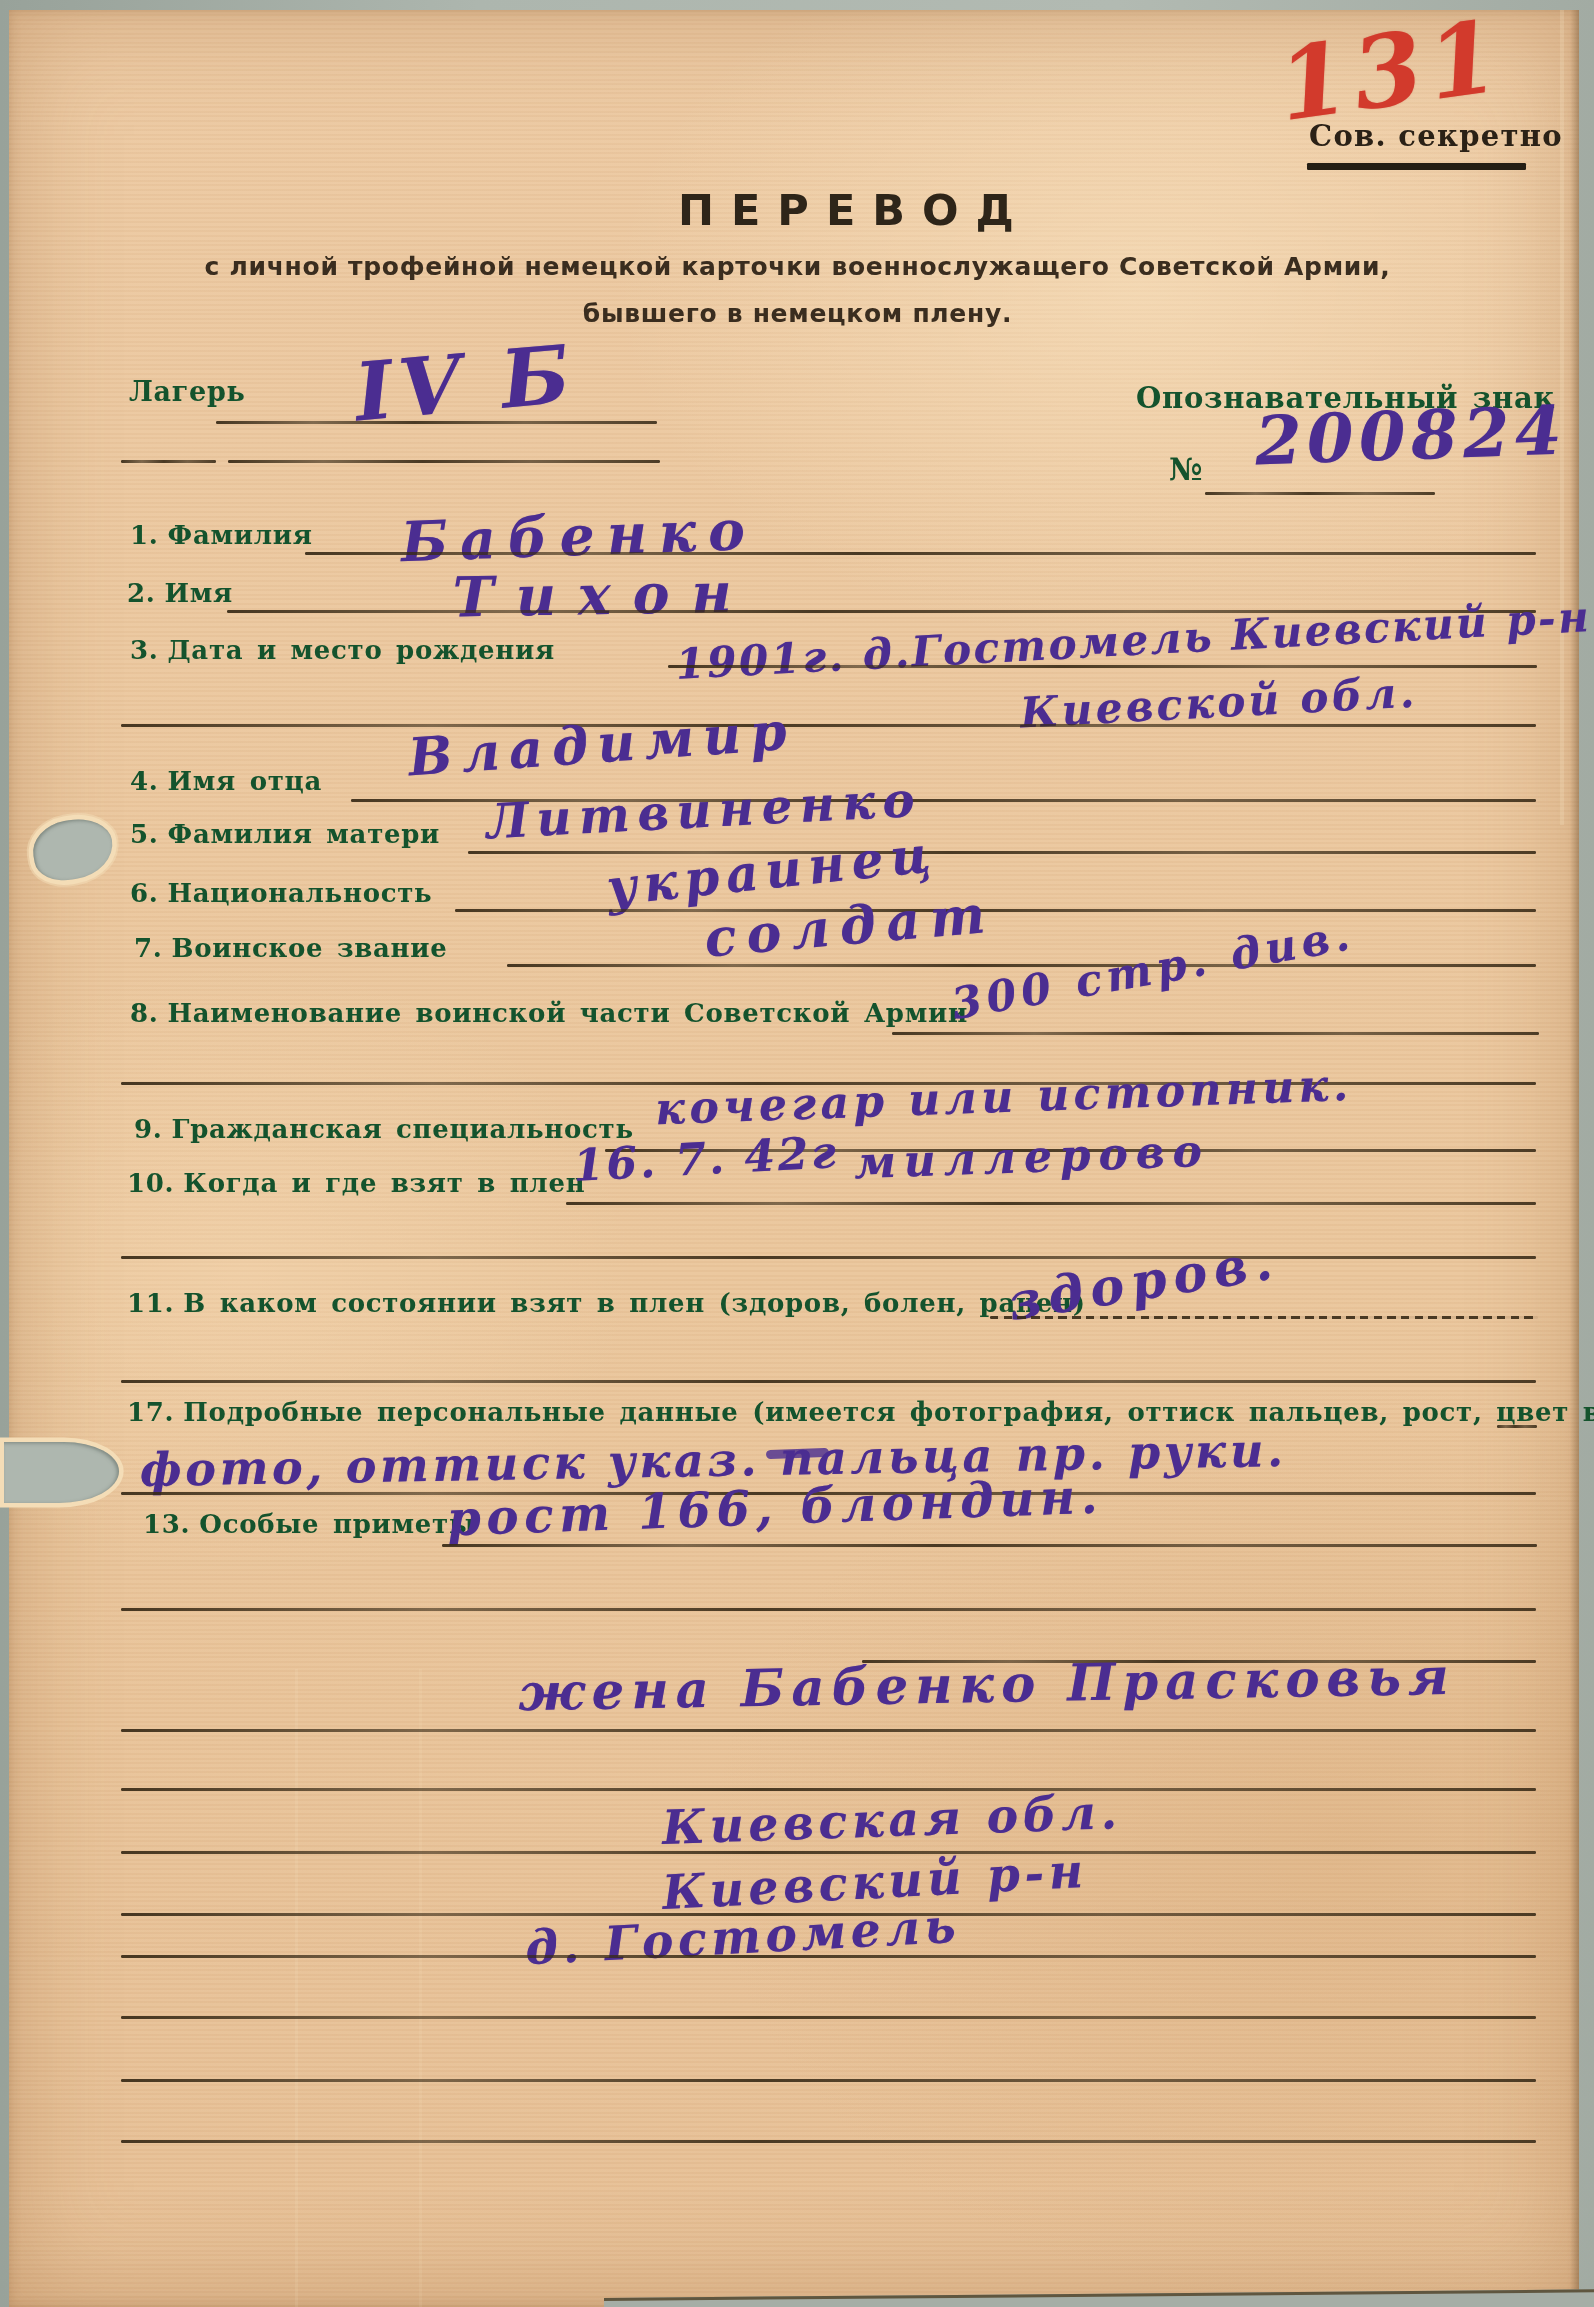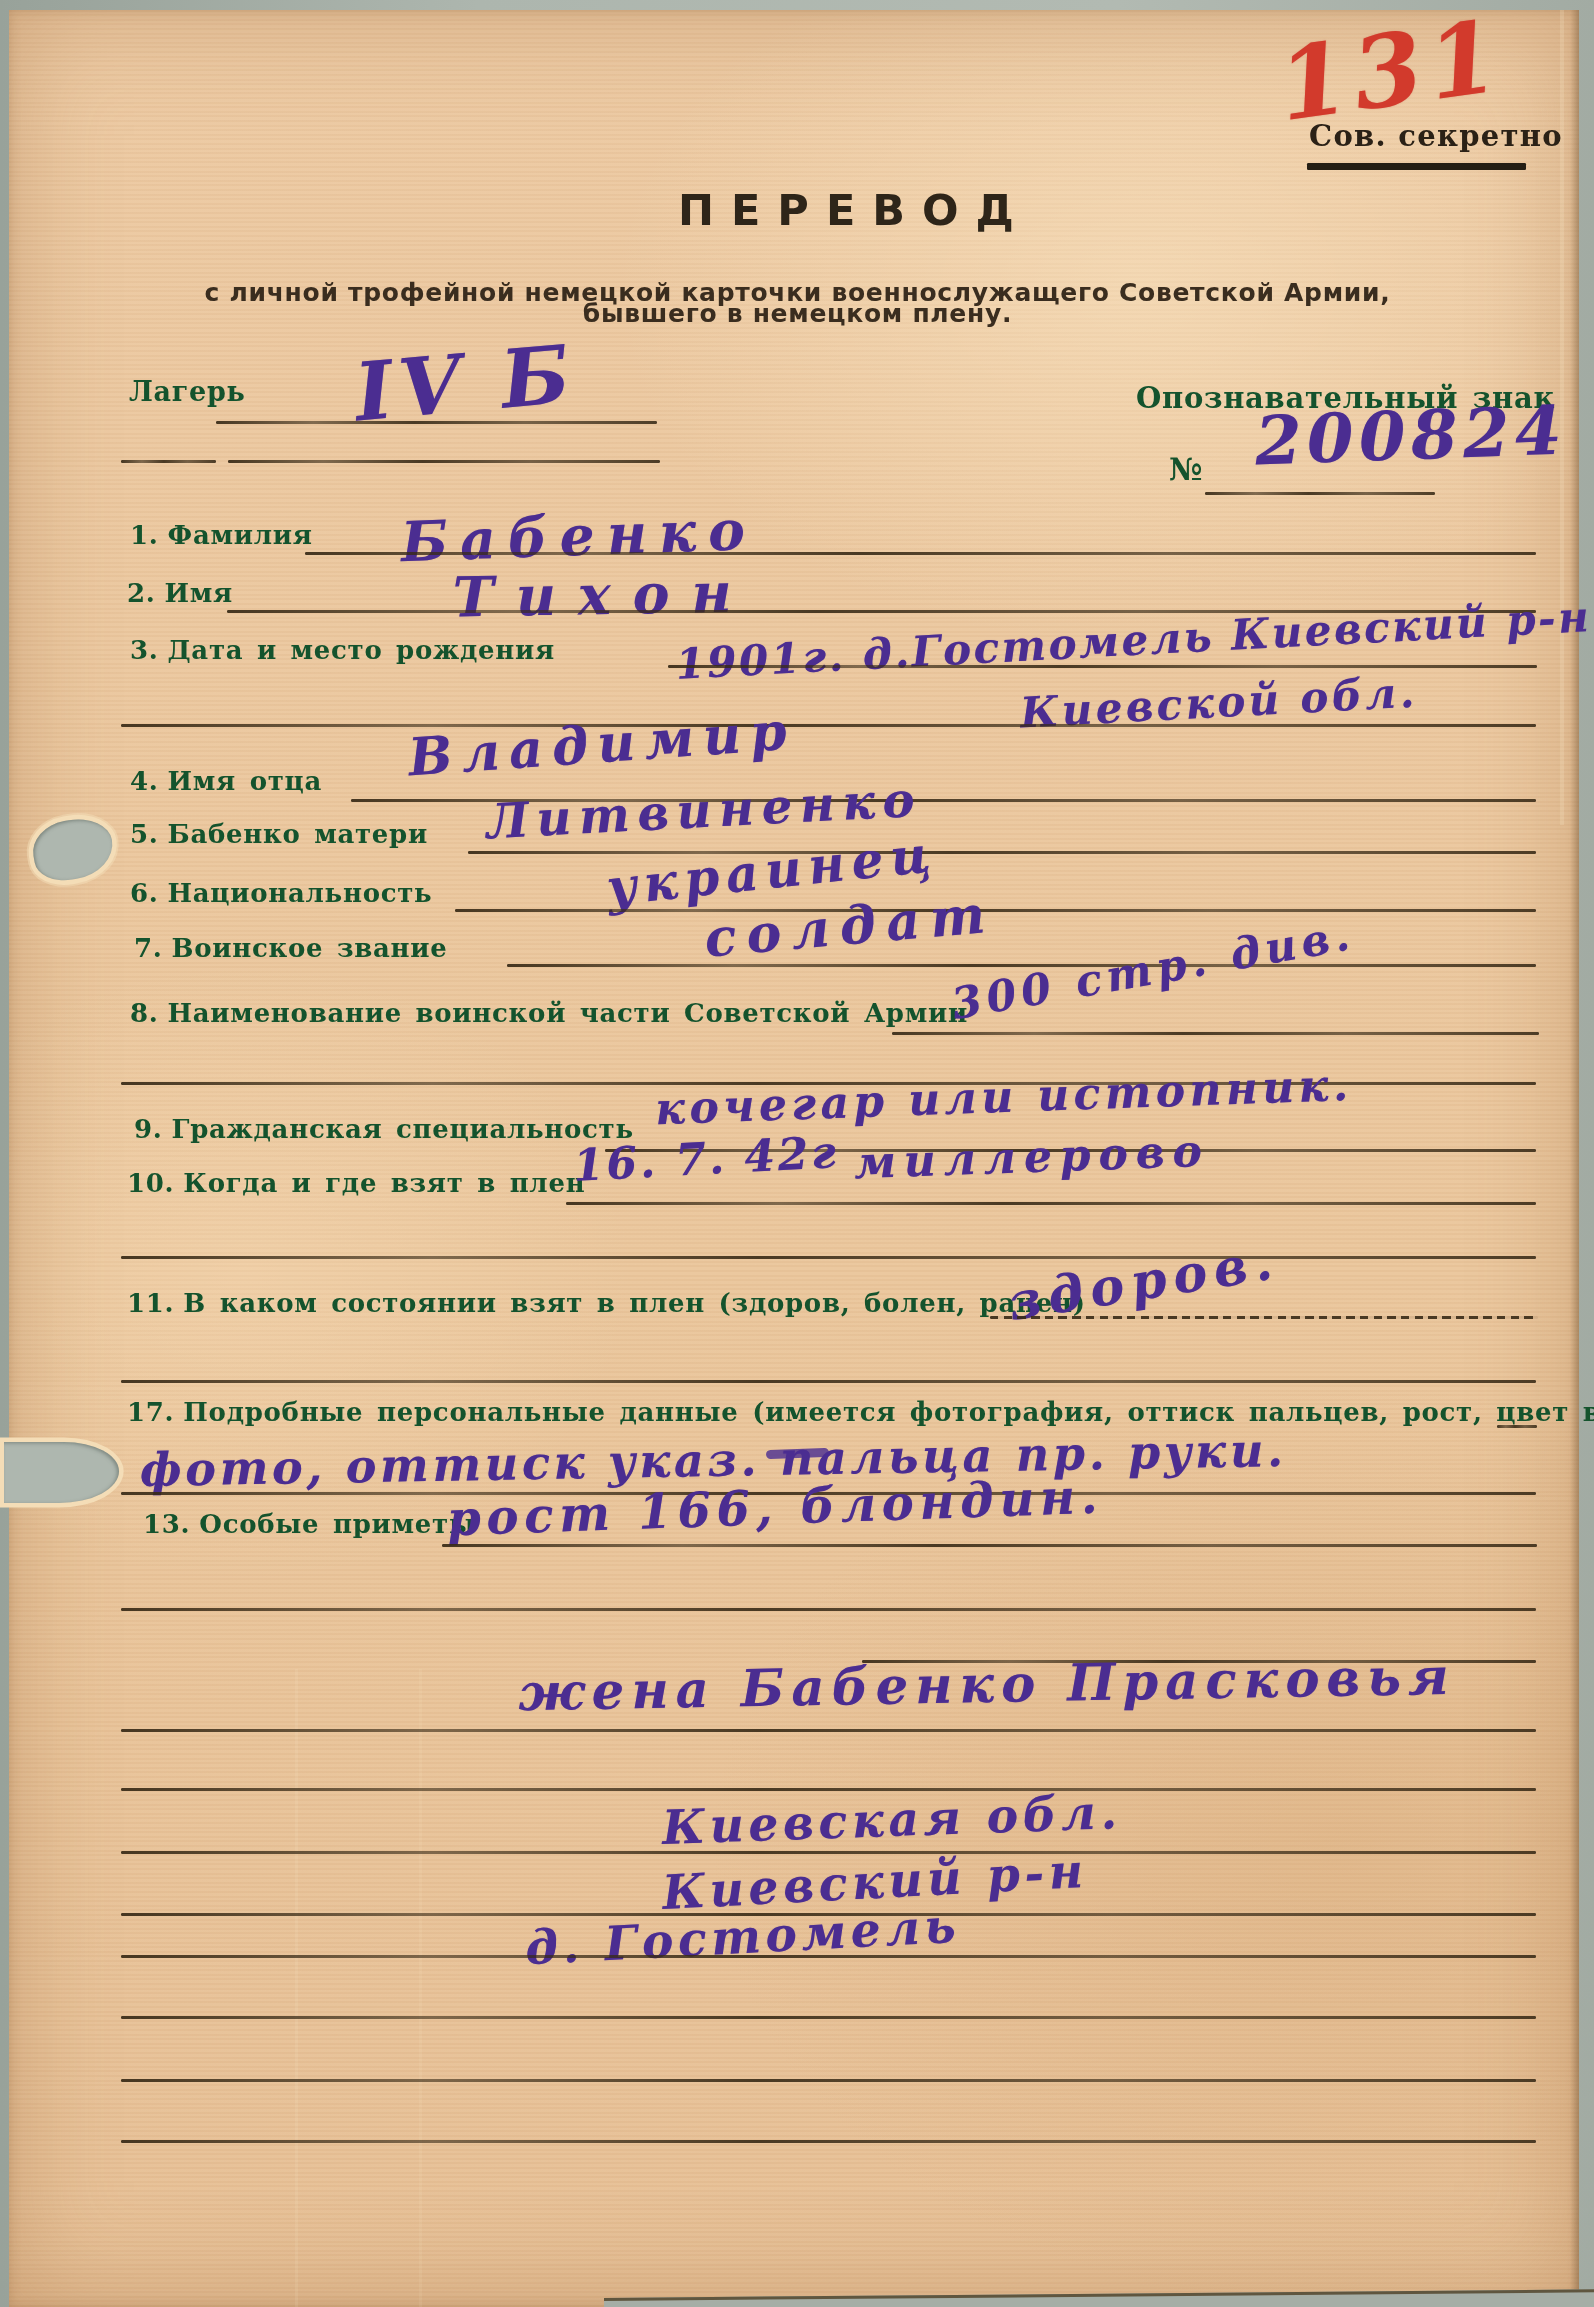--- a/index.html
+++ b/index.html
@@ -54,21 +54,21 @@
   <div class="right-shadow"></div>
   <div class="crease" style="left:1560px; top:10.4px; width:3.9px; height:815px; opacity:.35;"></div>
   <div class="crease" style="left:295px; top:1669px; width:3.3px; height:638px; opacity:.2;"></div>
   <div class="crease" style="left:419px; top:1669px; width:3.3px; height:638px; opacity:.18;"></div>
 
   <div class="rednum" style="left:1278px; top:11.7px;">131</div>
   <div class="secret" style="left:1309px; top:119px;">Сов. секретно</div>
   <div class="secret-bar" style="left:1307px; top:163px; width:219px;"></div>
 
   <div class="title" style="left:678px; top:185px; font-size:43px; letter-spacing:17px;text-align:center;">ПЕРЕВОД</div>
-  <div class="subtitle" style="top:278px;">с личной трофейной немецкой карточки военнослужащего Советской Армии,</div>
+  <div class="subtitle" style="top:252px;">с личной трофейной немецкой карточки военнослужащего Советской Армии,</div>
   <div class="subtitle" style="top:299px;">бывшего в немецком  плену.</div>
 
   <div class="lbl" style="left:129px; top:376px; font-size:27px;">Лагерь</div>
   <div class="hw" style="left:355px; top:336px; font-size:80px; letter-spacing:.08em; transform:rotate(-5deg);">IV Б</div>
   <div class="line" style="left:216px; top:421px; width:441px;"></div>
   <div class="line" style="left:121px; top:460px; width:95px;"></div>
   <div class="line" style="left:228px; top:460px; width:432px;"></div>
 
   <div class="lbl" style="left:1136px; top:381px; font-size:29px;">Опознавательный знак</div>
   <div class="lbl" style="left:1169px; top:451px; font-size:31px;">№</div>
@@ -86,21 +86,21 @@
   <div class="lbl" style="left:130px; top:635px;"><span class="num">3.</span><span>Дата и место рождения</span></div>
   <div class="hw" style="left:675px; top:616px; font-size:42px; letter-spacing:.06em; transform:rotate(-3deg);">1901г. д.Гостомель Киевский р-н</div>
   <div class="line" style="left:668px; top:665px; width:869px;"></div>
   <div class="hw" style="left:1020px; top:678px; font-size:42px; letter-spacing:.08em; transform:rotate(-3deg);">Киевской обл.</div>
   <div class="line" style="left:121px; top:724px; width:1415px;"></div>
 
   <div class="lbl" style="left:130px; top:766px;"><span class="num">4.</span><span>Имя отца</span></div>
   <div class="hw" style="left:408px; top:713px; font-size:52px; letter-spacing:.18em; transform:rotate(-4deg);">Владимир</div>
   <div class="line" style="left:351px; top:799px; width:1185px;"></div>
 
-  <div class="lbl" style="left:130px; top:819px;"><span class="num">5.</span><span>Бабенко матери</span></div>
+  <div class="lbl" style="left:130px; top:819px;"><span class="num">5.</span><span>Фамилия матери</span></div>
   <div class="hw" style="left:486px; top:782px; font-size:48px; letter-spacing:.16em; transform:rotate(-3deg);">Литвиненко</div>
   <div class="line" style="left:468px; top:851px; width:1068px;"></div>
 
   <div class="lbl" style="left:130px; top:878px;"><span class="num">6.</span><span>Национальность</span></div>
   <div class="hw" style="left:606px; top:841px; font-size:50px; letter-spacing:.14em; transform:rotate(-6deg);">украинец</div>
   <div class="line" style="left:455px; top:909px; width:1081px;"></div>
 
   <div class="lbl" style="left:134px; top:933px;"><span class="num">7.</span><span>Воинское звание</span></div>
   <div class="hw" style="left:704px; top:895px; font-size:52px; letter-spacing:.2em; transform:rotate(-5deg);">солдат</div>
   <div class="line" style="left:507px; top:964px; width:1029px;"></div>

